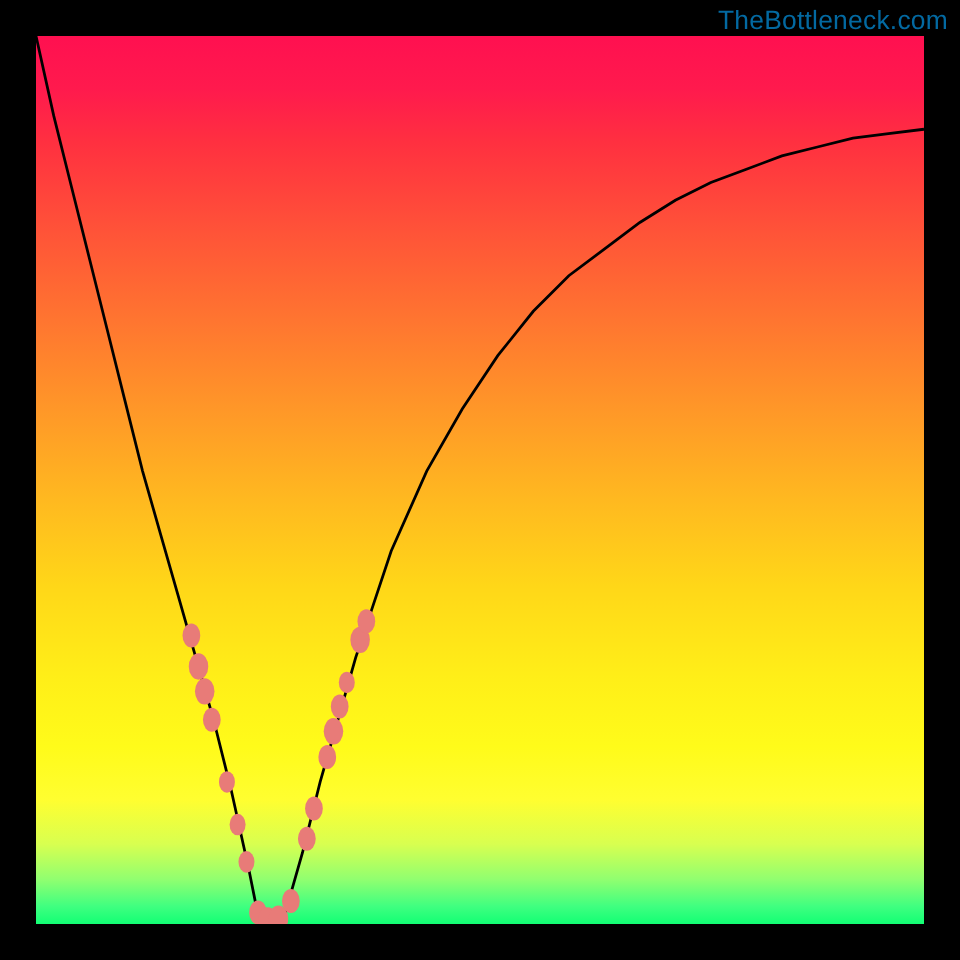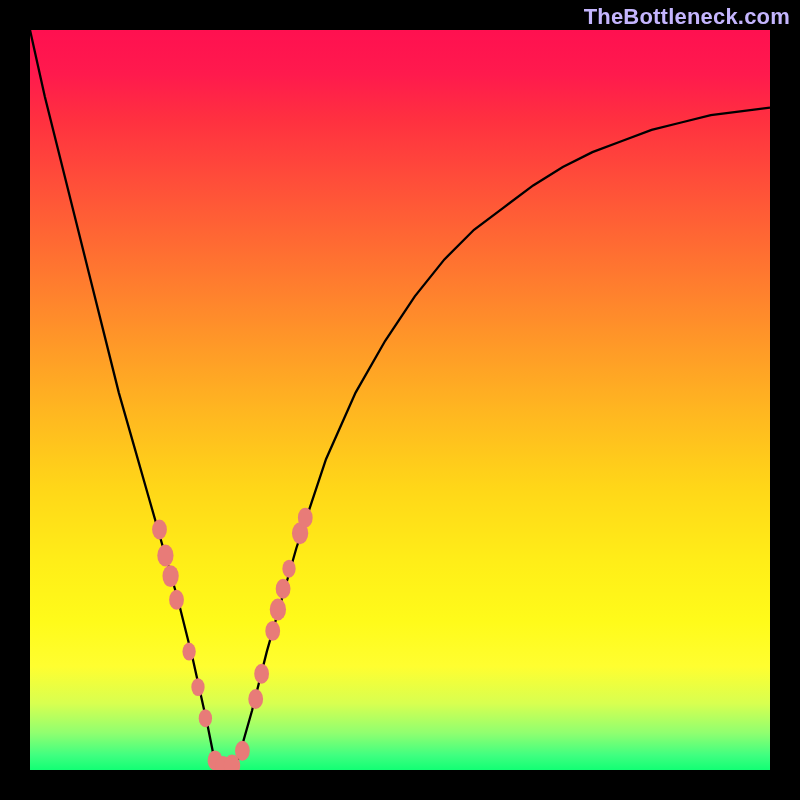--- a/index.html
+++ b/index.html
@@ -45,23 +45,23 @@
       #d8ff50 91%,
       #90ff70 95%,
       #40ff80 98%,
       #12ff74 100%
     );
   }
   .watermark {
     position: absolute;
     top: 4px;
     right: 10px;
-    color: #c4b5fd;
+    color: #0369a1;
     font-size: 22px;
-    font-weight: 700;
+    font-weight: 400;
     letter-spacing: 0.2px;
     user-select: none;
   }
   svg.curve-layer {
     position: absolute;
     left: 0;
     top: 0;
     width: 100%;
     height: 100%;
   }

